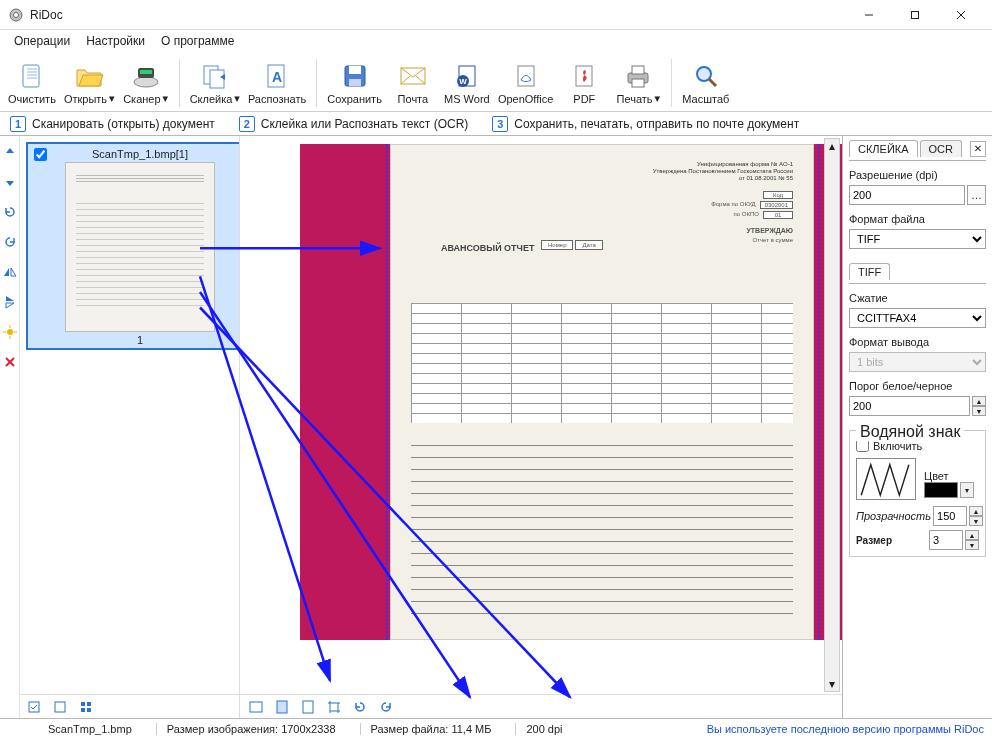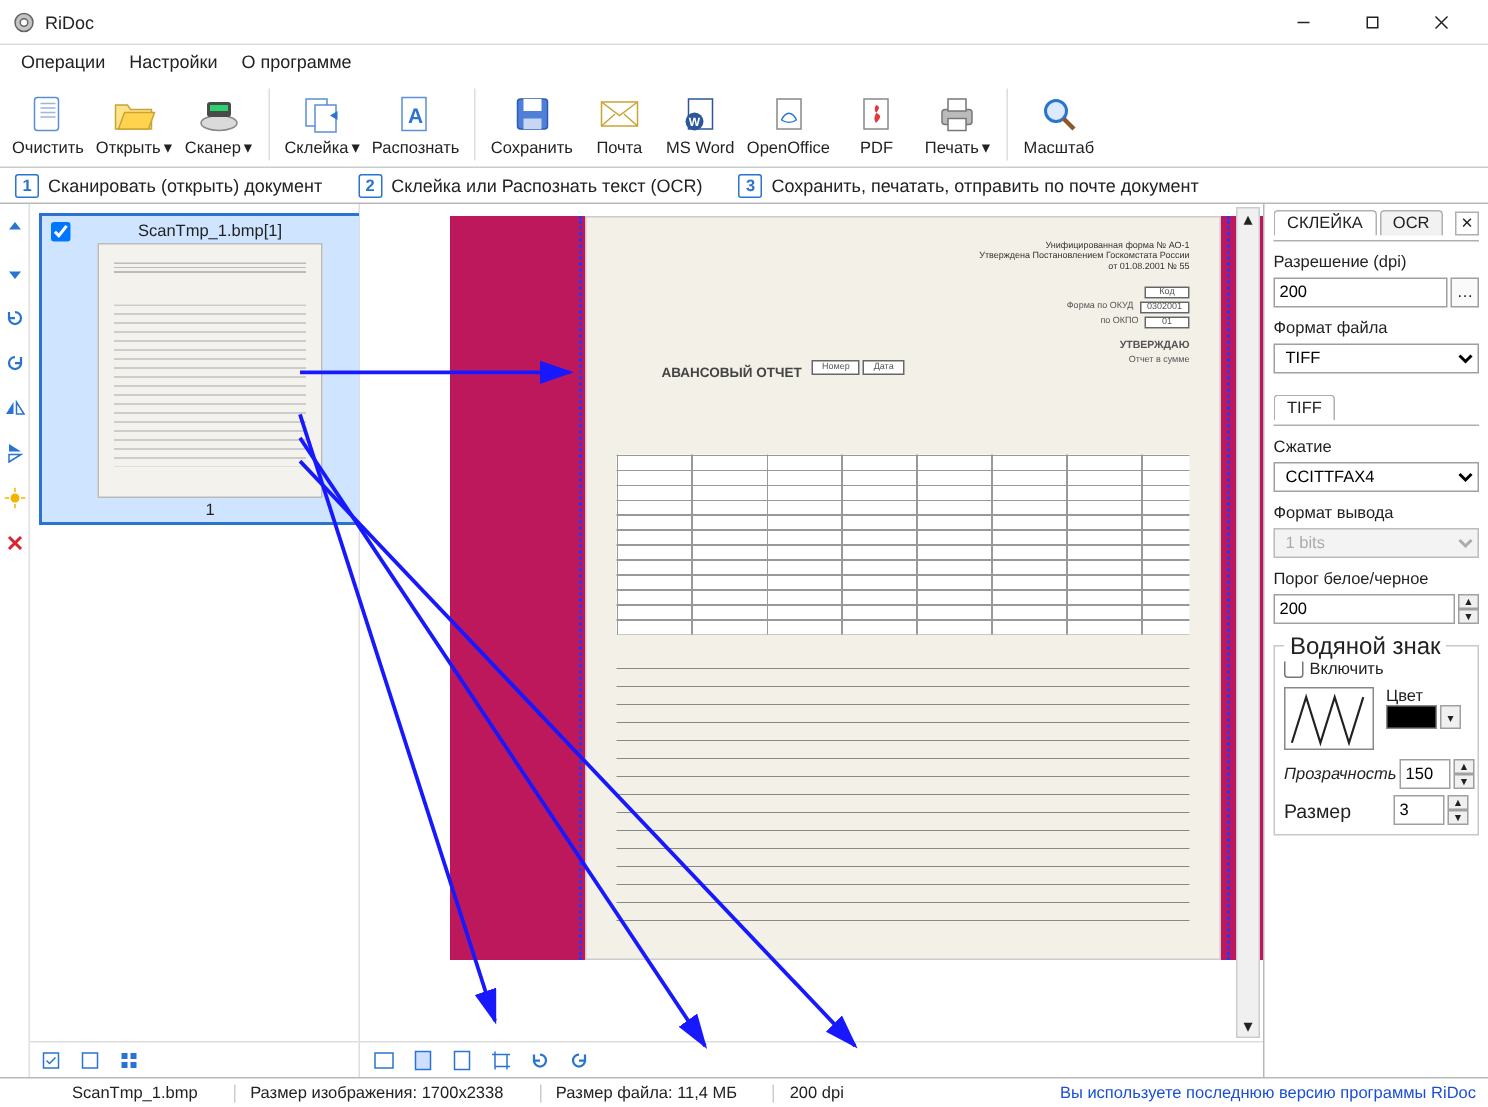--- a/index.html
+++ b/index.html
@@ -525,37 +525,37 @@
       <div class="group-title">Водяной знак</div>
       <label style="display:flex; align-items:center; gap:4px; font-size:11px;">
         <input type="checkbox" style="">
         <span>Включить</span>
       </label>
       <div style="display:flex; gap:8px; margin-top:6px; align-items:flex-start;">
         <svg class="wm-preview" viewBox="0 0 60 42">
             <polyline points="4,38 14,6 24,38 34,6 44,38 54,6" fill="none" stroke="#222" stroke-width="1.5"></polyline>
           </svg>
         <div>
-          <div class="rp-lbl" style="margin-top:0;">Цвет</div>
+          <div class="rp-lbl" style="margin-top:12px;">Цвет</div>
           <div style="display:flex; align-items:center; gap:2px;">
             <div class="colorswatch"></div>
             <span style="border:1px solid #a0a0a0; height:16px; width:14px; display:flex; align-items:center; justify-content:center; font-size:8px; background:#f0f0f0;">▾</span>
           </div>
         </div>
       </div>
       <div class="rp-row" style="margin-top:6px; align-items:center;">
         <span style="flex:1; font-size:11px;font-style:italic;">Прозрачность</span>
         <input type="text" style="width: 34px;" value="150">
         <div class="spinner">
             <div>▲</div>
             <div>▼</div>
           </div>
       </div>
       <div class="rp-row" style="margin-top:4px; align-items:center;">
-        <span style="flex:1; font-size:13px;">Размер</span>
+        <span style="flex:1; font-size:10px;font-weight:bold;">Размер</span>
         <input type="text" style="width: 34px;" value="3">
         <div class="spinner">
             <div>▲</div>
             <div>▼</div>
           </div>
       </div>
     </div>
   </div>
 </div>
 

